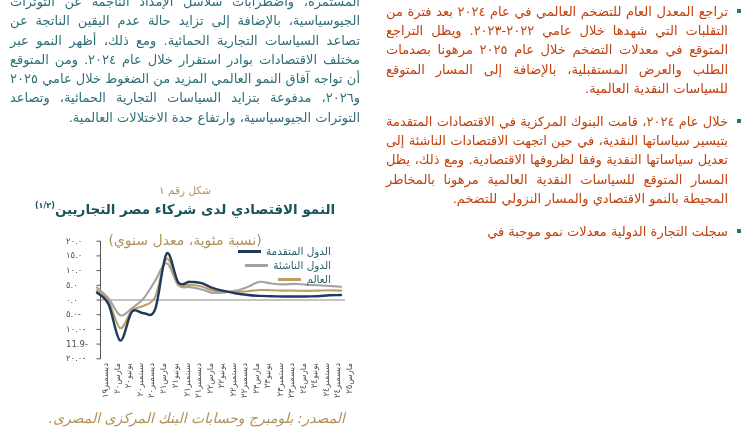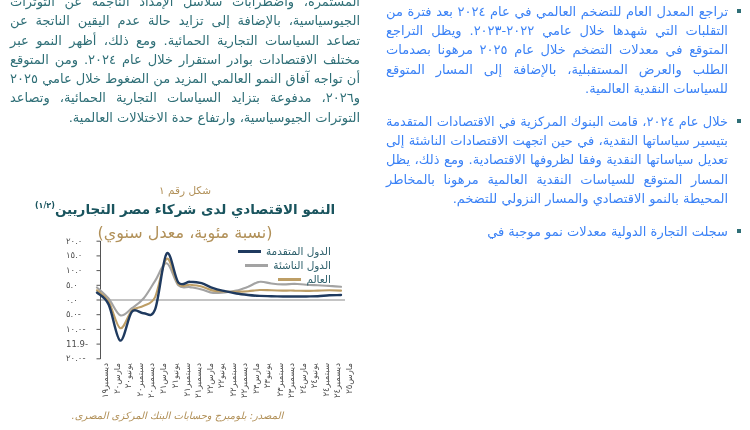--- a/index.html
+++ b/index.html
@@ -4,59 +4,59 @@
 <style>
   html,body{margin:0;padding:0;}
   body{
     width:750px;height:430px;position:relative;overflow:hidden;
     background:#ffffff;
     font-family:"DejaVu Sans",sans-serif;
   }
   
   .right-col{
     position:absolute;top:2px;right:8px;width:356px;
-    direction:rtl;color:#3b82f6;font-size:13px;line-height:19.2px;
+    direction:rtl;color:#c2410c;font-size:13px;line-height:19.2px;
     text-align:justify;
   }
   .bullet{position:relative;padding-right:14px;margin-bottom:14px;}
   .bullet .marker{
     position:absolute;right:1px;top:7px;width:4px;height:4px;background:#2f6f77;
   }
   
   .left-col{
     position:absolute;top:-8px;left:10px;width:350px;
     direction:rtl;color:#2f6f77;font-size:13px;line-height:19.3px;
     text-align:justify;
   }
   .fig-head{position:absolute;left:10px;top:184px;width:350px;direction:rtl;text-align:center;}
   .fig-label{display:block;color:#b19058;font-size:10.5px;line-height:13px;}
   .fig-title{display:block;color:#19545e;font-size:13.5px;font-weight:bold;line-height:18px;}
   .fig-title sup{font-size:8px;color:#19545e;}
-  .fig-subtitle{display:block;color:#b19058;font-size:16px;line-height:14px;margin-top:8px;}
+  .fig-subtitle{display:block;color:#b19058;font-size:14px;line-height:14px;margin-top:15px;}
   
   .chart{position:absolute;left:40px;top:233px;width:315px;height:197px;}
   .chart svg{position:absolute;left:0;top:0;}
   .ylbl{
     position:absolute;direction:ltr;color:#4d4d4d;font-size:8.5px;line-height:11px;
     width:30px;
   }
   .xlbl{
     position:absolute;white-space:nowrap;direction:rtl;color:#4d4d4d;font-size:8.5px;
     transform:rotate(-90deg);transform-origin:100% 0;line-height:9px;
   }
   .legend{
     position:absolute;top:13px;right:24px;direction:rtl;
     display:flex;flex-direction:column;align-items:flex-start;gap:3px;
   }
   .legend-row{display:flex;align-items:center;gap:5px;direction:rtl;}
   .legend-swatch{width:23px;height:2.6px;display:inline-block;}
   .legend-label{color:#2d5f6b;font-size:10.5px;line-height:11px;white-space:nowrap;}
   .source{
-    position:absolute;left:10px;top:410px;width:335px;direction:rtl;text-align:center;
-    color:#b19058;font-size:10px;font-style:italic;
+    position:absolute;left:10px;top:410px;width:335px;direction:rtl;text-align:right;
+    color:#b19058;font-size:14px;font-style:italic;
   }
 </style>
 </head>
 <body>
 
 <div class="right-col">
   <div class="bullet">
     <span class="marker"></span>
     <div>تراجع المعدل العام للتضخم العالمي في عام ٢٠٢٤ بعد فترة من التقلبات التي شهدها خلال عامي ٢٠٢٢-٢٠٢٣. ويظل التراجع المتوقع في معدلات التضخم خلال عام ٢٠٢٥ مرهونا بصدمات الطلب والعرض المستقبلية، بالإضافة إلى المسار المتوقع للسياسات النقدية العالمية.</div>
   </div>

